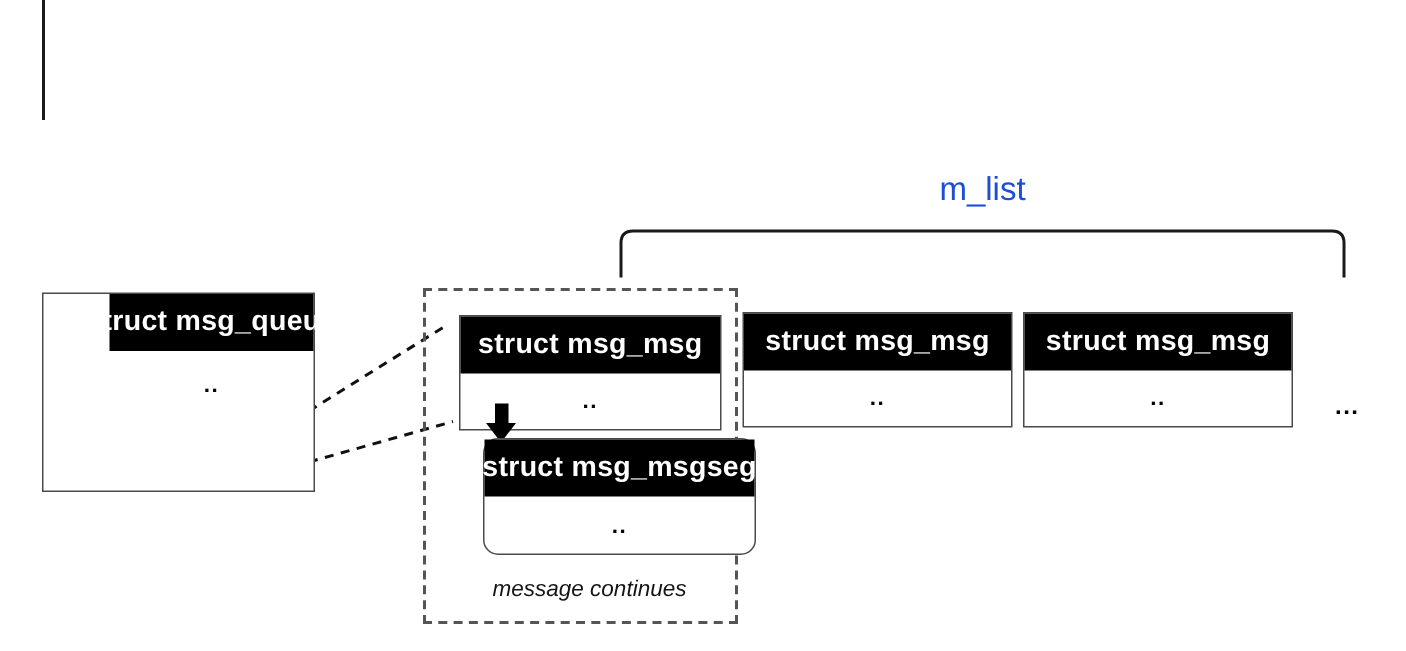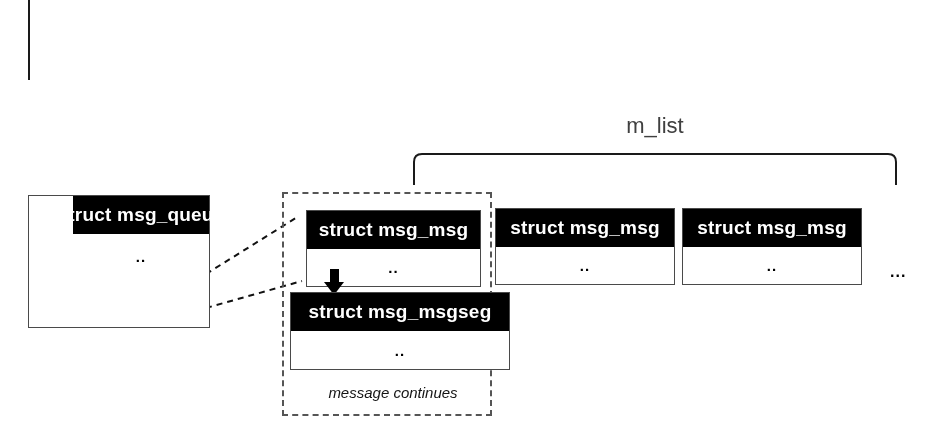--- a/index.html
+++ b/index.html
@@ -18,21 +18,21 @@
   .page-edge {
     left: 28px; top: 0; width: 2px; height: 80px;
     background: #1a1a1a;
   }
 
   
   .mlist-label {
     left: 414px; top: 113px; width: 482px;
     text-align: center;
     font-size: 22px;
-    color: #404040;
+    color: #1d4ed8;
   }
 
   
   svg.overlay { left: 0; top: 0; width: 937px; height: 434px; pointer-events: none; }
 
   
   .struct-box {
     box-sizing: border-box;
     background: #ffffff;
     border: 1px solid #4a4a4a;
@@ -58,21 +58,21 @@
     justify-content: center;
     font-weight: bold;
     font-size: 15px;
     letter-spacing: 1px;
     color: #000000;
   }
   .struct-body.top-dots { align-items: flex-start; padding-top: 14px; }
 
   #msg-queue   { left: 28px;  top: 195px; width: 182px; height: 133px; padding-left: 44px; }
   #msg-msg-1   { left: 306px; top: 210px; width: 175px; height: 77px; }
-  #msg-msgseg  { left: 290px; top: 292px; width: 220px; height: 78px; }
+  #msg-msgseg  { left: 322px; top: 292px; width: 182px; height: 78px; border-radius: 10px; }
   #msg-msg-2   { left: 495px; top: 208px; width: 180px; height: 77px; }
   #msg-msg-3   { left: 682px; top: 208px; width: 180px; height: 77px; }
 
   
   .dashed-group {
     box-sizing: border-box;
     left: 282px; top: 192px; width: 210px; height: 224px;
     border: 2px dashed #555555;
     background: transparent;
   }

